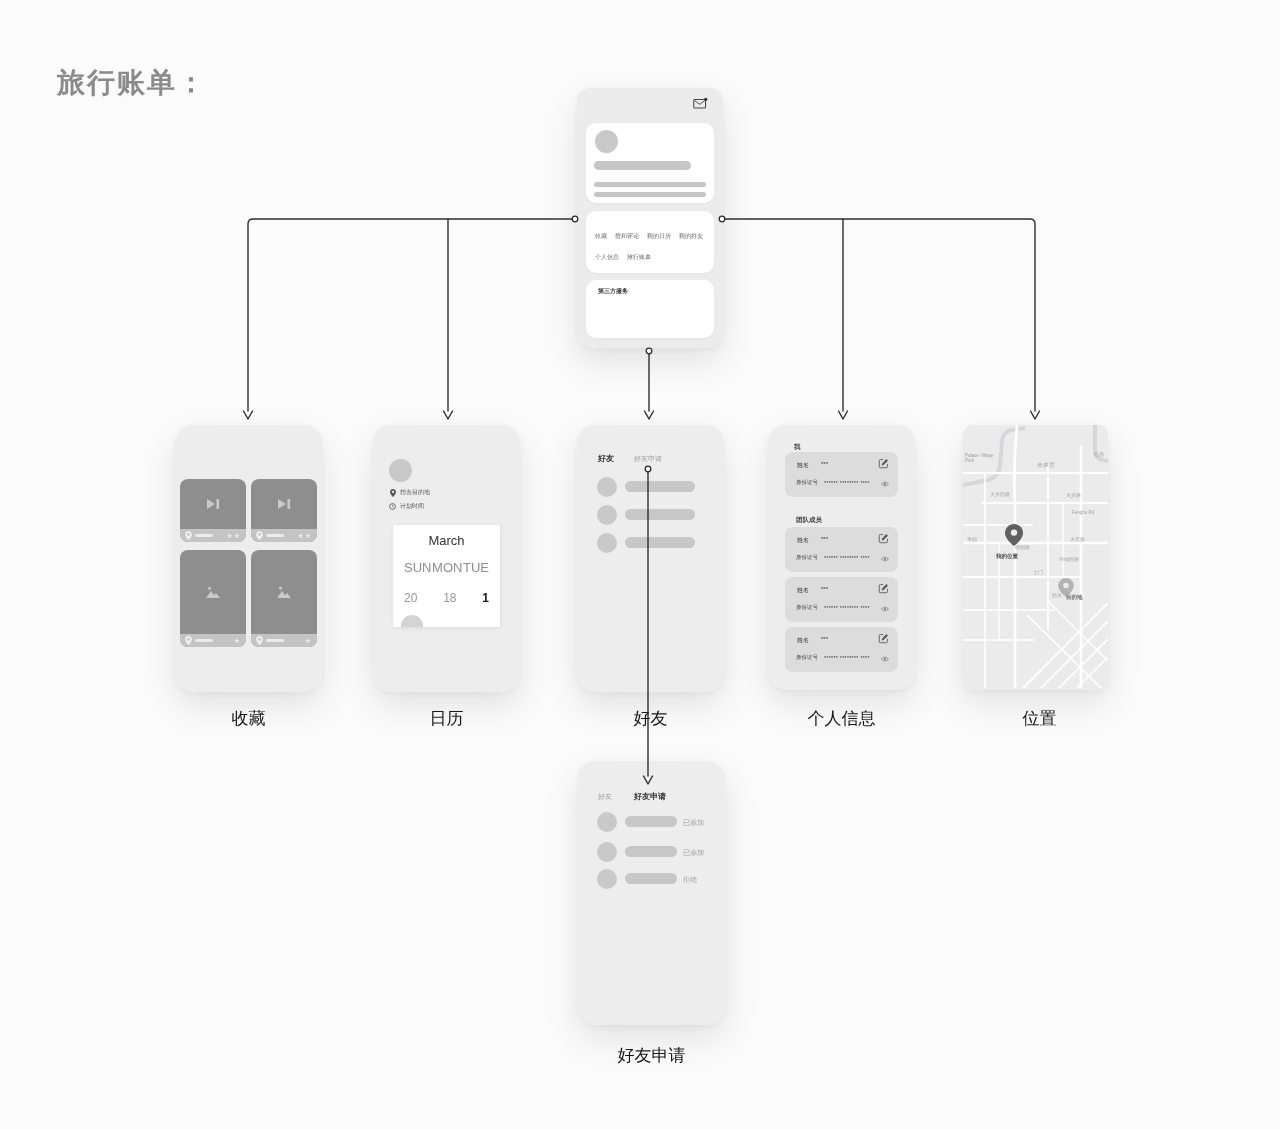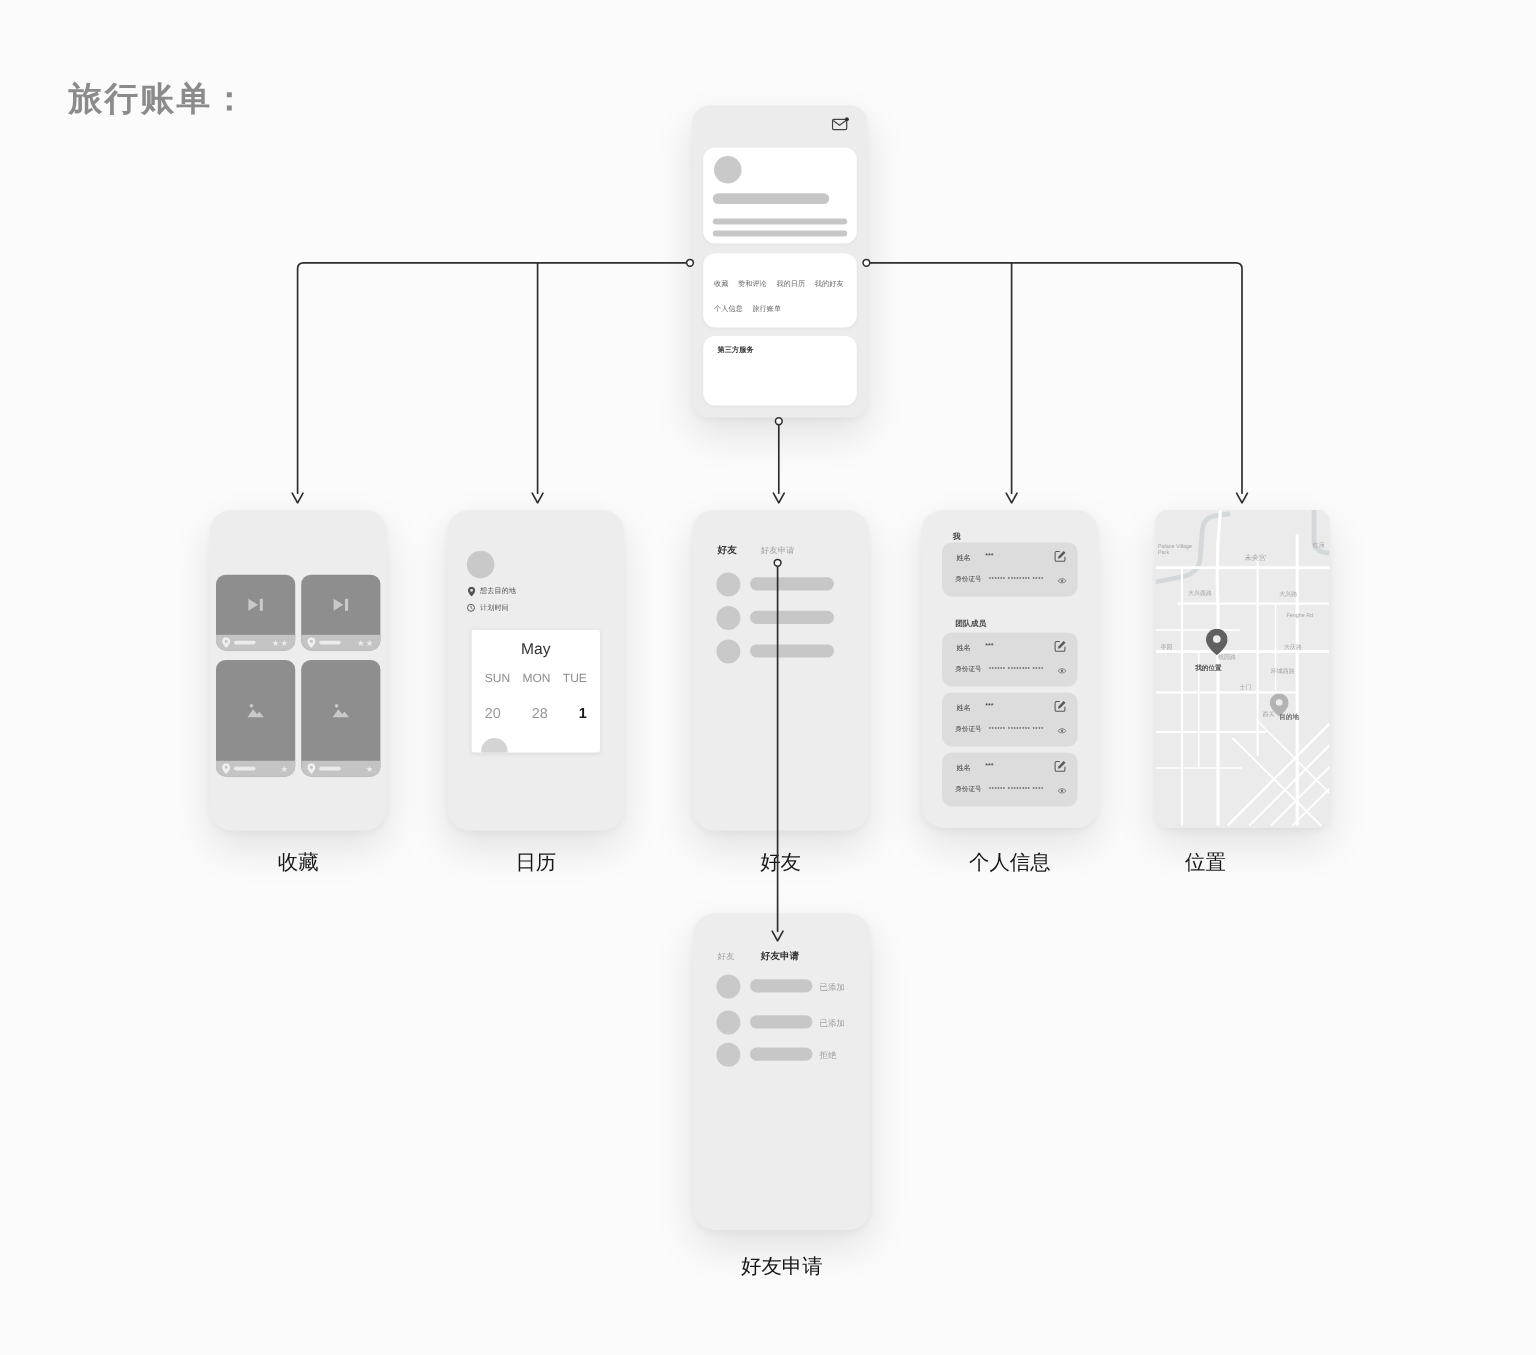--- a/index.html
+++ b/index.html
@@ -45,21 +45,21 @@
   .fav-foot { height:13px; background:#c4c4c4; display:flex; align-items:center; gap:3px; padding:0 5px; }
   .fav-foot .fbar { width:18px; height:3.5px; background:#ebebeb; border-radius:2px; }
   .fav-stars { margin-left:auto; color:#ececec; font-size:7px; letter-spacing:1px; }
 
   
   .cal-row { position:absolute; display:flex; align-items:center; gap:4px; font-size:6px; color:#555; }
   .cal-card { position:absolute; left:20px; top:100px; width:107px; height:102px; background:#fff; border-radius:2px;
               box-shadow:0 1px 4px rgba(0,0,0,.08); overflow:hidden; }
   .cal-month { text-align:center; margin-top:8px; font-size:13px; color:#333; }
   .cal-week, .cal-dates { display:flex; justify-content:space-between; padding:0 11px; }
-  .cal-week { margin-top:12px; font-size:10px; color:#8d8d8d; }
+  .cal-week { margin-top:12px; font-size:13px; color:#8d8d8d; }
   .cal-dates { margin-top:16px; font-size:12px; color:#999; }
   .cal-dates .today { color:#1a1a1a; font-weight:bold; }
   .cal-bubble { position:absolute; left:8px; bottom:-10px; width:22px; height:22px; border-radius:50%; background:#d4d4d4; }
 
   
   .tab { position:absolute; cursor:pointer; }
   .tab-active { font-size:8px; font-weight:bold; color:#333; }
   .tab-idle { font-size:7px; color:#a0a0a0; }
   .list-bar { background:#c7c7c7; border-radius:99px; position:absolute; }
   .req-status { position:absolute; font-size:7px; color:#9e9e9e; }
@@ -199,29 +199,29 @@
     <span>想去目的地</span>
   </div>
   <div class="cal-row" style="left:16px;top:77px;">
     <svg width="7" height="7" viewBox="0 0 12 12">
         <circle cx="6" cy="6" r="5" fill="none" stroke="#555" stroke-width="1.4"></circle>
         <path d="M6 3 V6 L8 7.5" fill="none" stroke="#555" stroke-width="1.2"></path>
       </svg>
     <span>计划时间</span>
   </div>
   <div class="cal-card">
-    <div class="cal-month">May</div>
+    <div class="cal-month">March</div>
     <div class="cal-week">
       <span>SUN</span>
       <span>MON</span>
       <span>TUE</span>
     </div>
     <div class="cal-dates">
       <span>20</span>
-      <span>28</span>
+      <span>18</span>
       <span class="today">1</span>
     </div>
     <div class="cal-bubble"></div>
   </div>
 </div>
 
 <div class="screen" style="left:577px;top:425px;width:147px;height:267px;">
   <span class="tab tab-active" style="left:21px;top:28px;">好友</span>
   <span class="tab tab-idle" style="left:57px;top:29px;">好友申请</span>
   <div class="avatar" style="left:20px;top:52px;width:20px;height:20px;"></div>
@@ -384,21 +384,21 @@
 
   <div class="avatar" style="left:19px;top:108px;width:20px;height:20px;"></div>
   <div class="list-bar" style="left:47px;top:112px;width:52px;height:11px;"></div>
   <span class="req-status" style="left:105px;top:114px;">拒绝</span>
 </div>
 
 <div class="screen-label" style="left:175px;top:707px;width:147px;">收藏</div>
 <div class="screen-label" style="left:373px;top:707px;width:147px;">日历</div>
 <div class="screen-label" style="left:577px;top:707px;width:147px;">好友</div>
 <div class="screen-label" style="left:768px;top:707px;width:147px;">个人信息</div>
-<div class="screen-label" style="left:932px;top:707px;width:145px;text-align:center;">位置</div>
+<div class="screen-label" style="left:967px;top:707px;width:145px;text-align:center;">位置</div>
 <div class="screen-label" style="left:578px;top:1044px;width:147px;">好友申请</div>
 
 <svg class="connectors" width="1280" height="1129" viewBox="0 0 1280 1129">
   <g stroke="#2e2e2e" stroke-width="1.4" fill="none" stroke-linecap="round" stroke-linejoin="round">
 
     <path d="M575 219 H253 Q248 219 248 224 V411"></path>
     <path d="M243.5 411 L248 419 L252.5 411"></path>
 
     <path d="M448 219 V411"></path>
     <path d="M443.5 411 L448 419 L452.5 411"></path>

